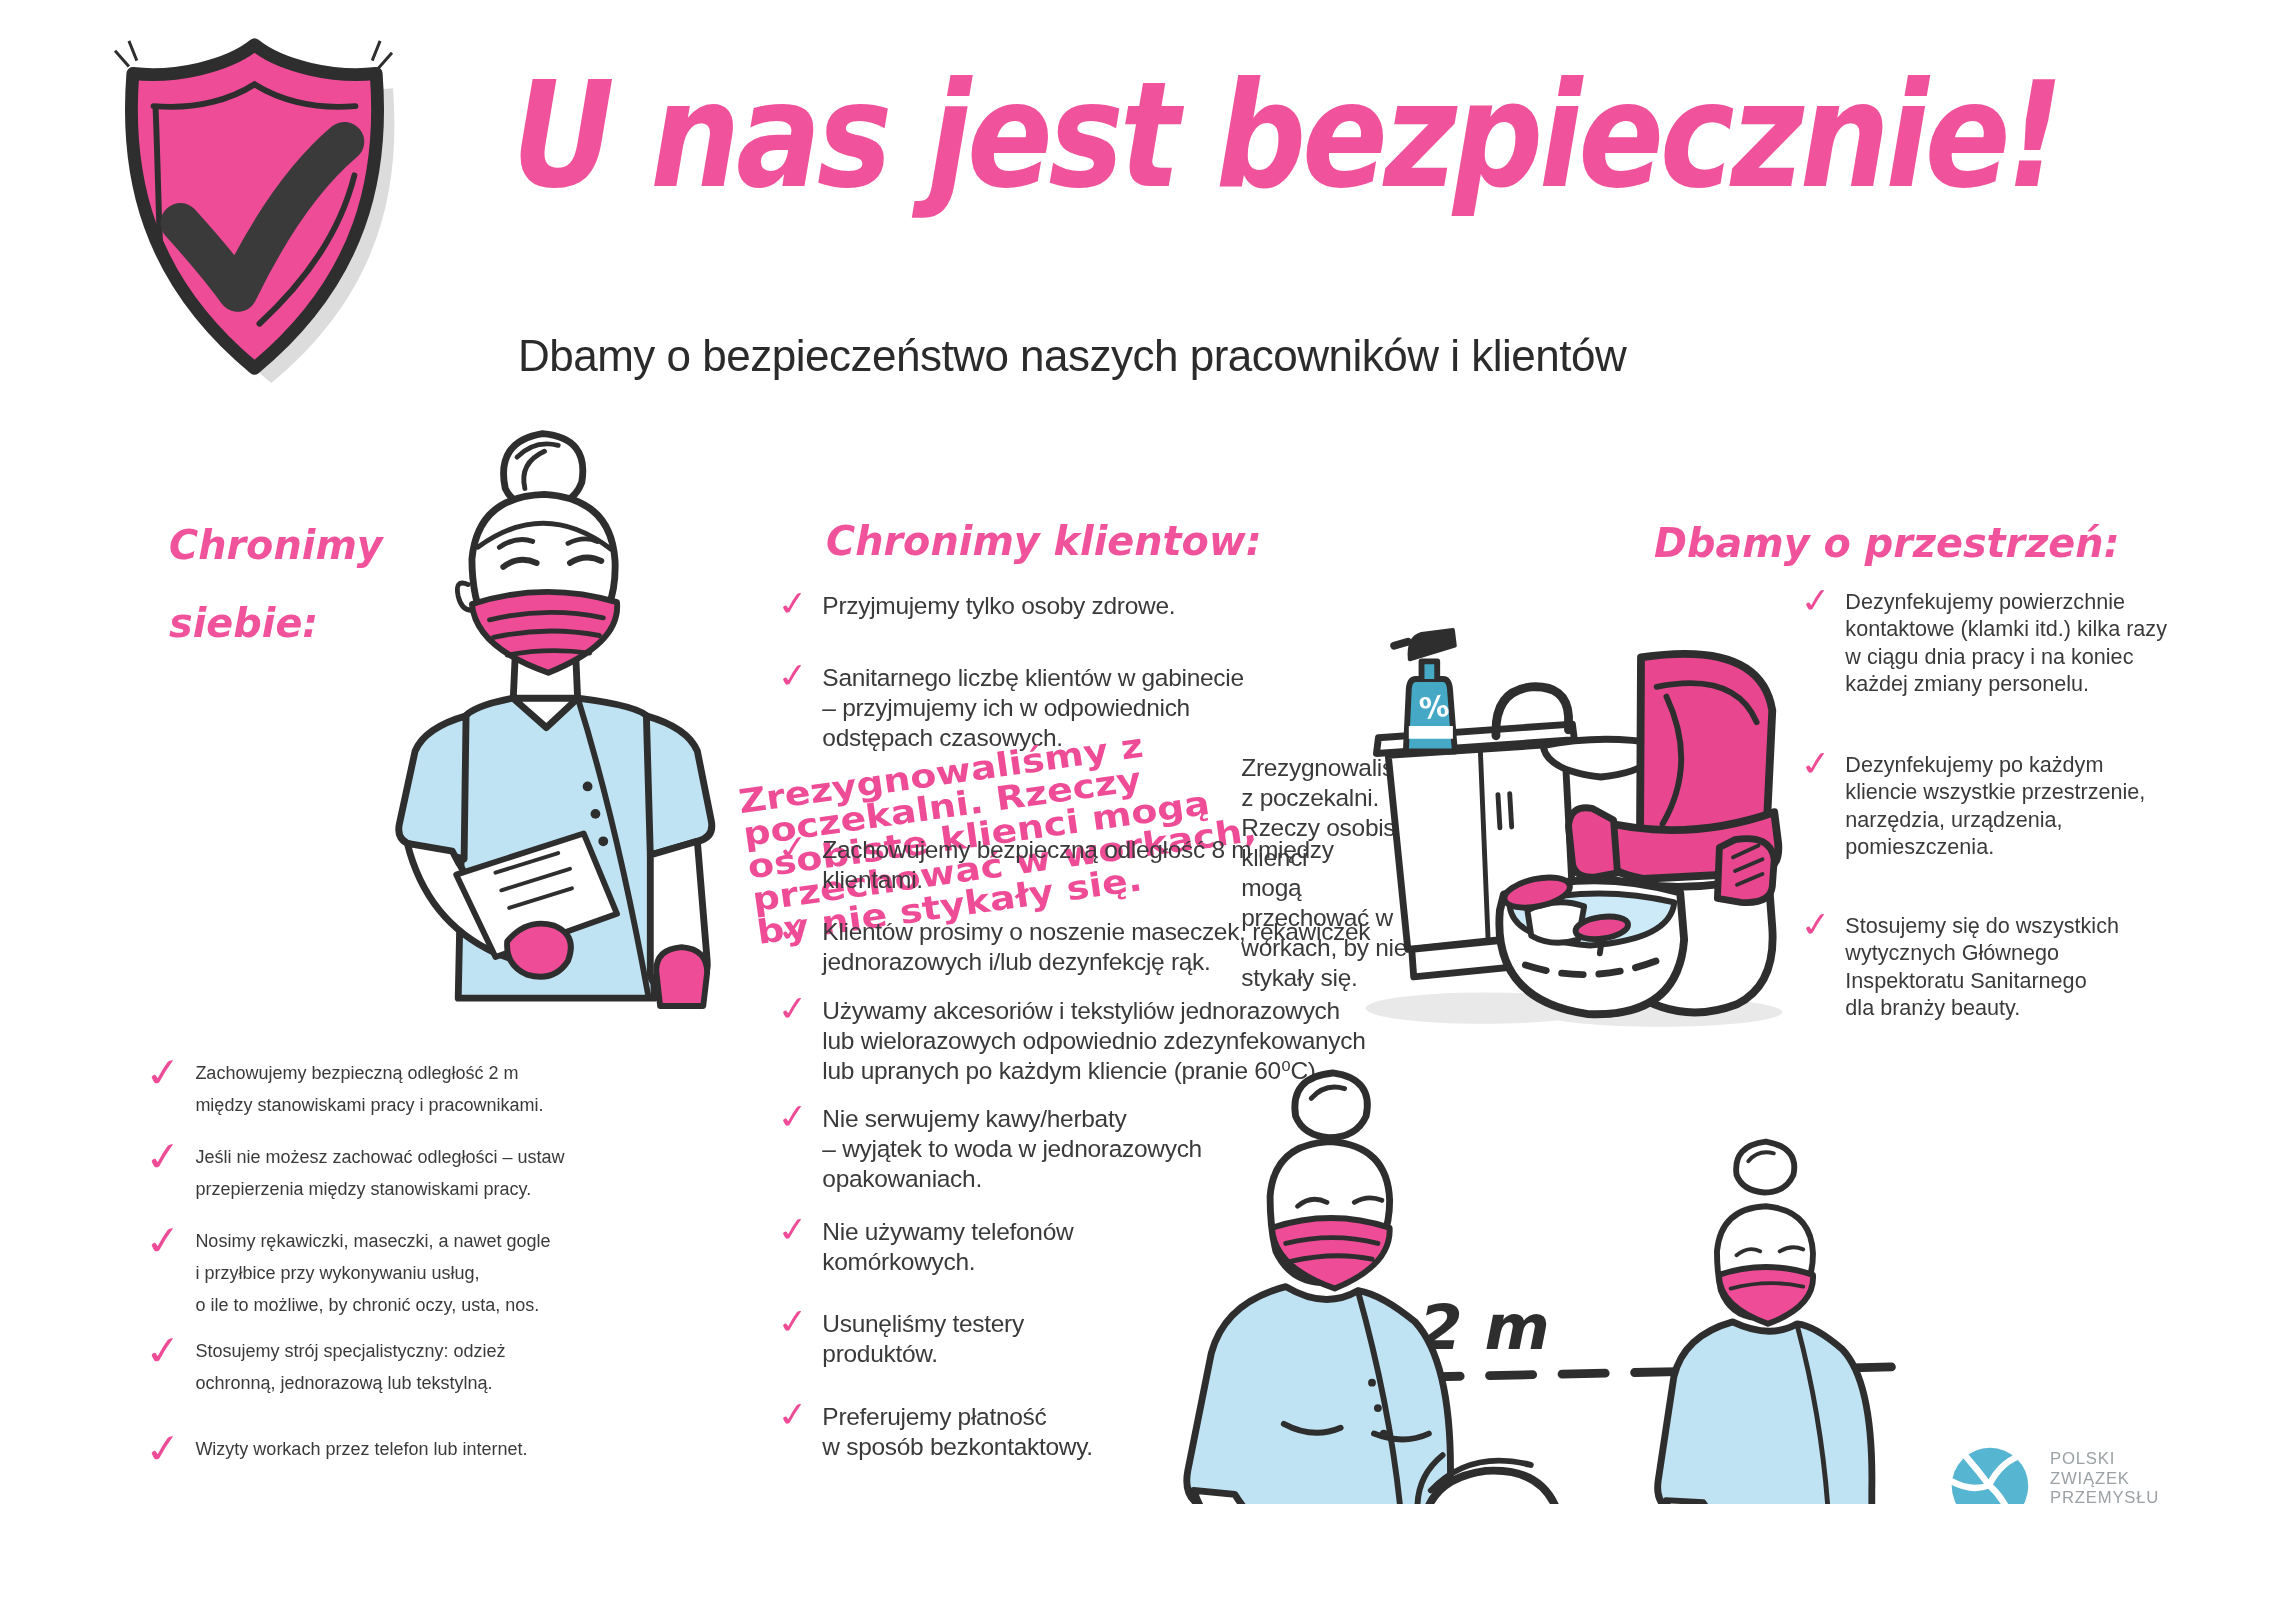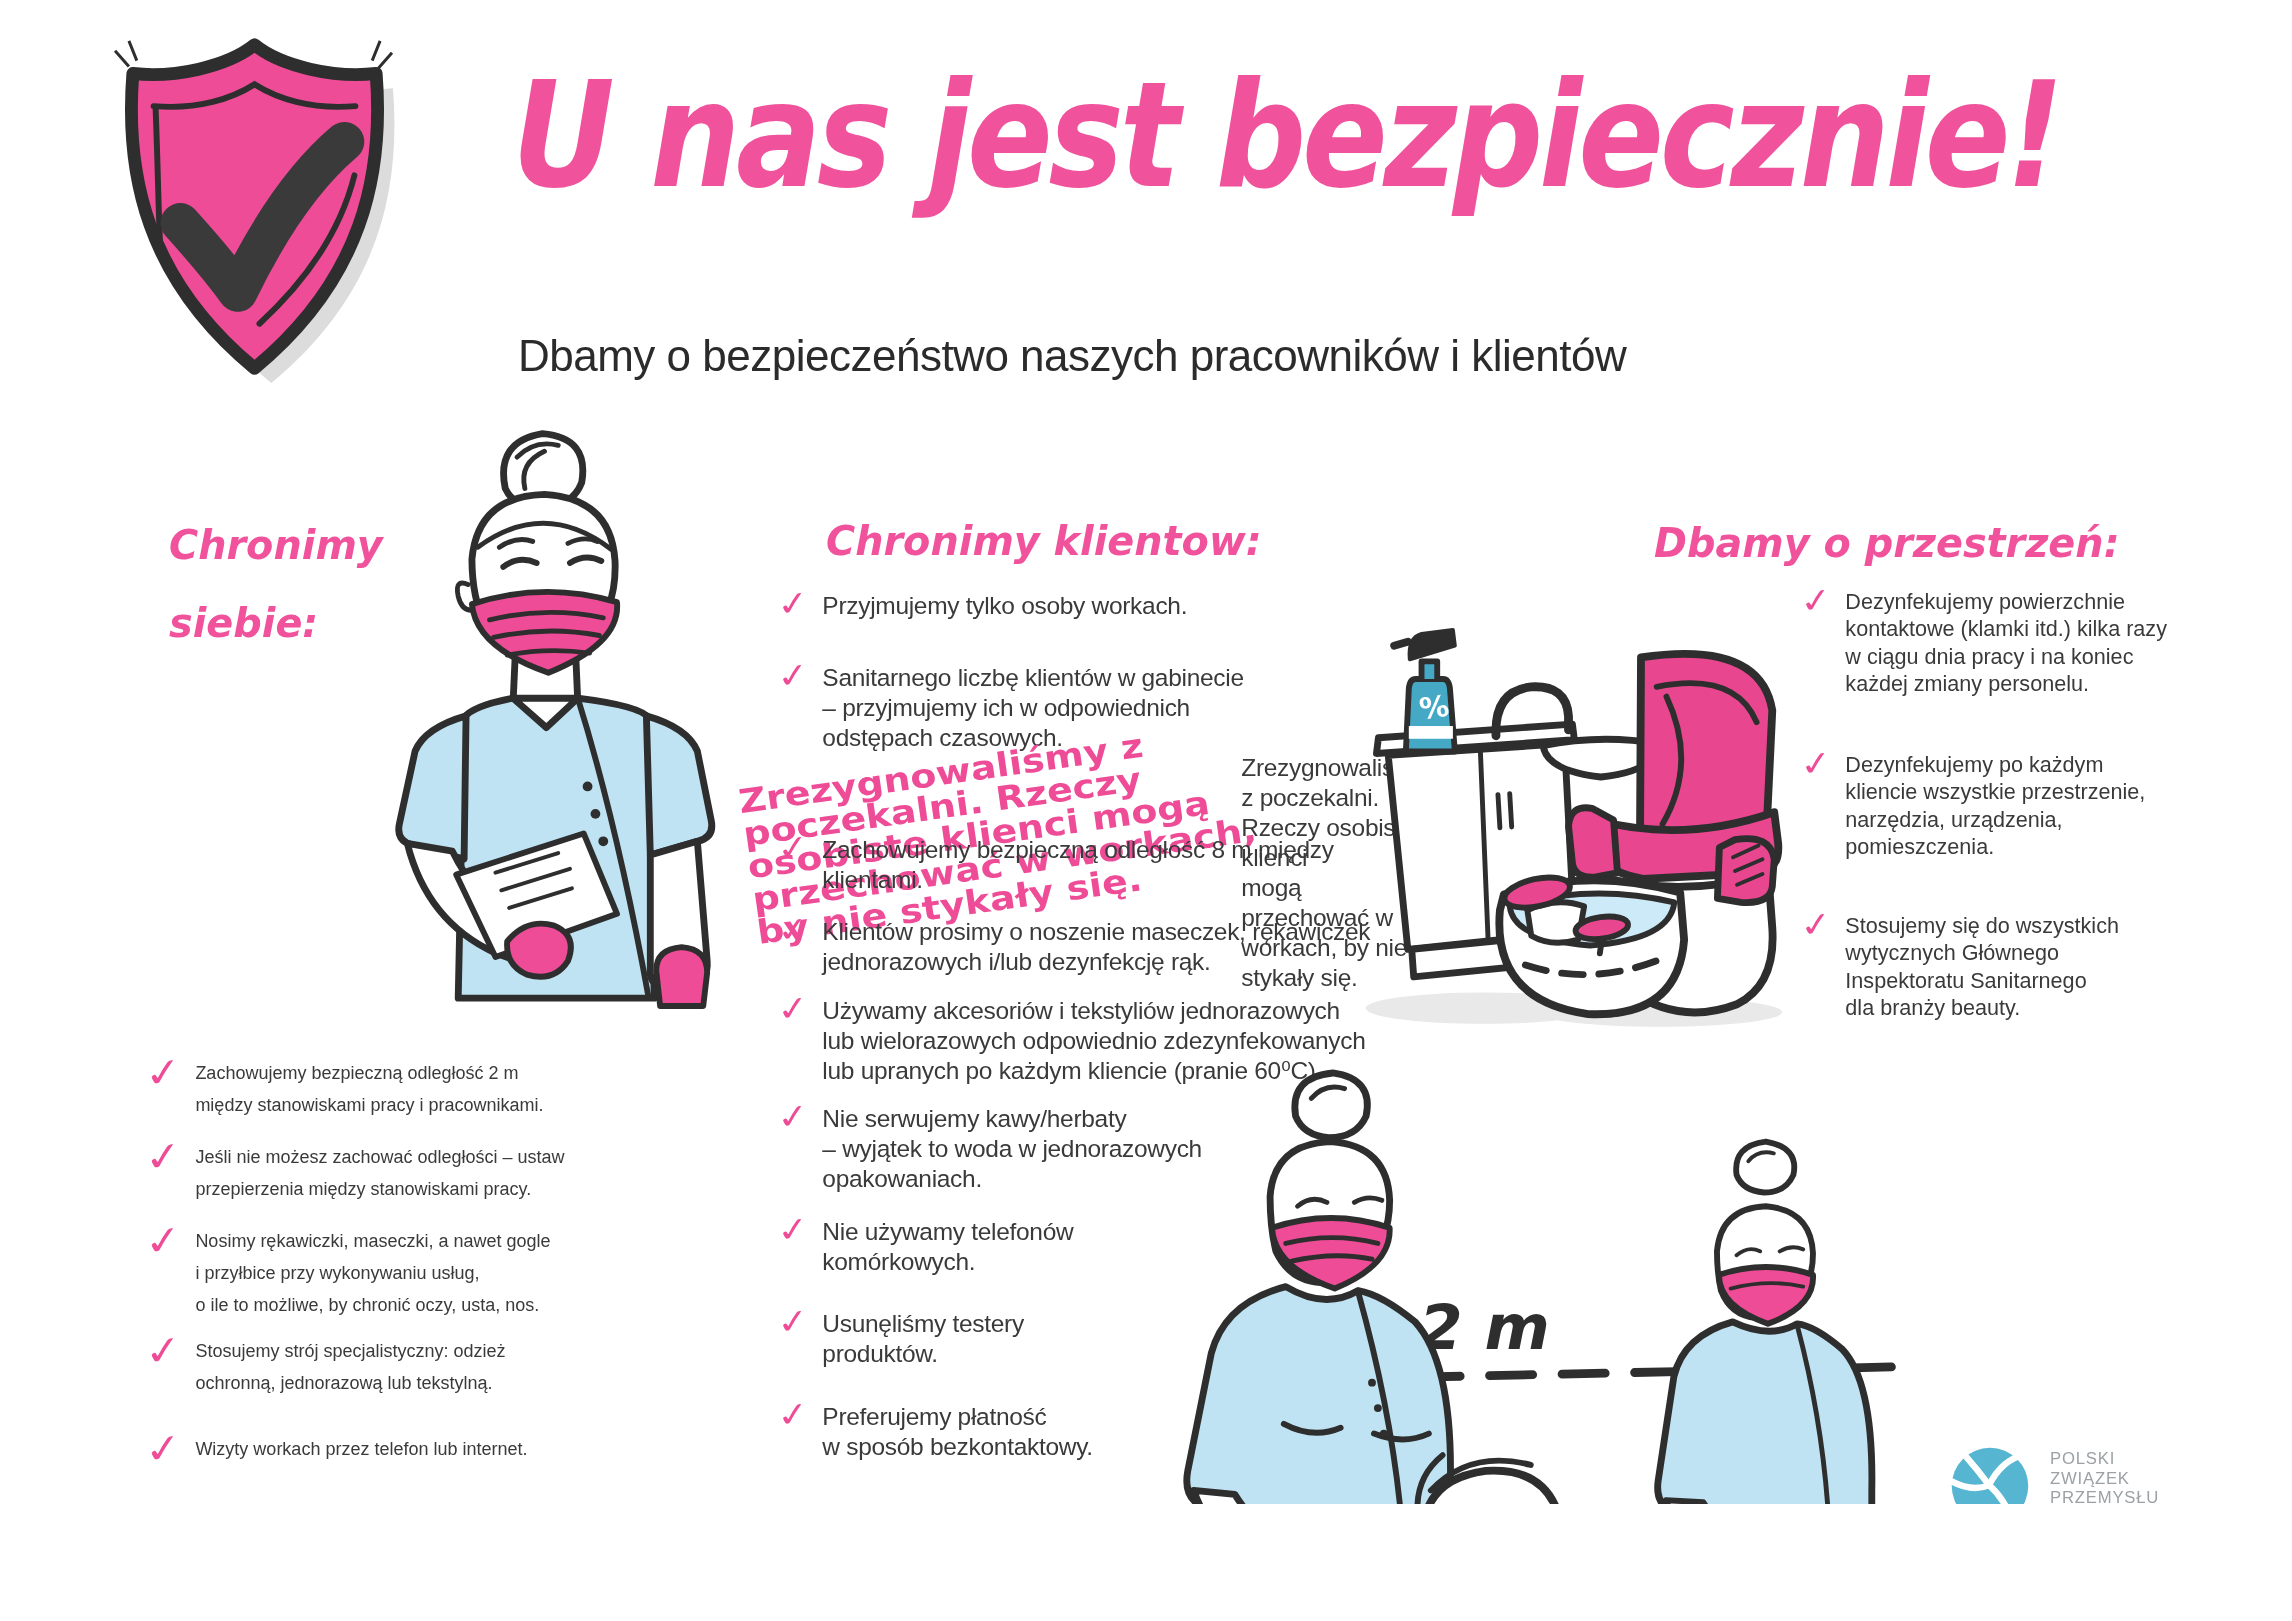--- a/index.html
+++ b/index.html
@@ -102,21 +102,21 @@
   </div>
   <div class="ci" style="left:147px;top:1433px;width:549px">
     <span class="chk">✓</span>
     <div class="txt">Wizyty workach przez telefon lub internet.</div>
   </div>
 
   <div class="abs script colhead" style="left:826px;top:502px">Chronimy klientow:</div>
 
   <div class="ci" style="left:779px;top:591px;width:627px">
     <span class="chk small">✓</span>
-    <div class="txt-m">Przyjmujemy tylko osoby workach.</div>
+    <div class="txt-m">Przyjmujemy tylko osoby zdrowe.</div>
   </div>
   <div class="ci" style="left:779px;top:663px;width:627px">
     <span class="chk small">✓</span>
     <div class="txt-m">Sanitarnego liczbę klientów w gabinecie
 – przyjmujemy ich w odpowiednich
 odstępach czasowych.</div>
   </div>
   <div class="ci" style="left:779px;top:753px;width:647px">
     <span class="chk small">Zrezygnowaliśmy z poczekalni. Rzeczy osobiste klienci
 mogą przechować w workach, by nie stykały się.</span>

